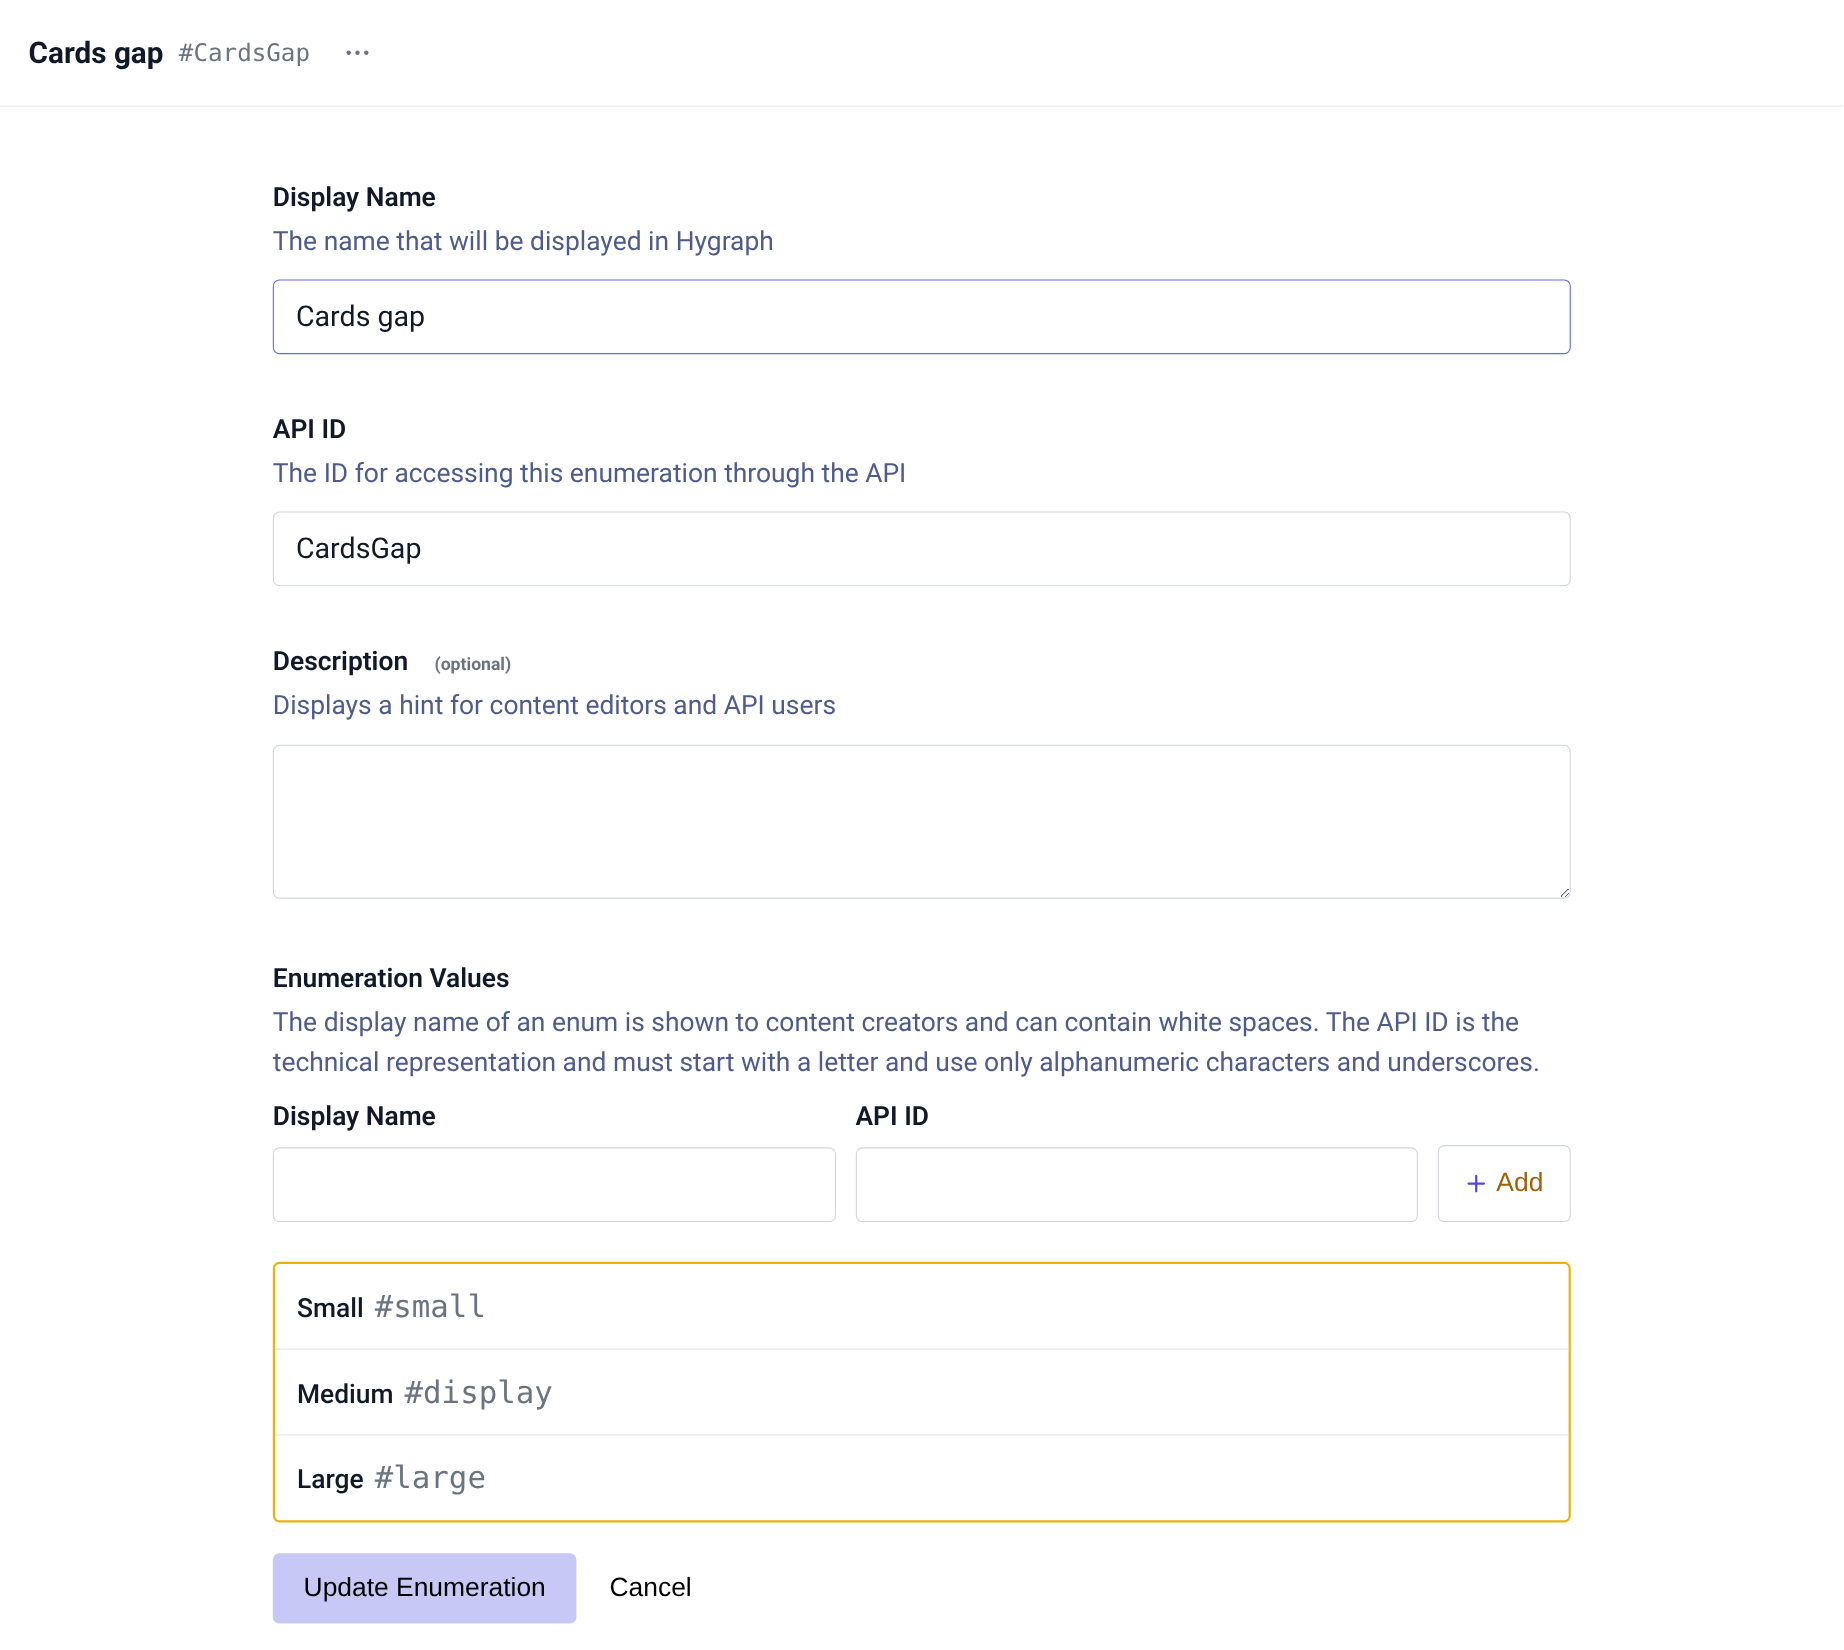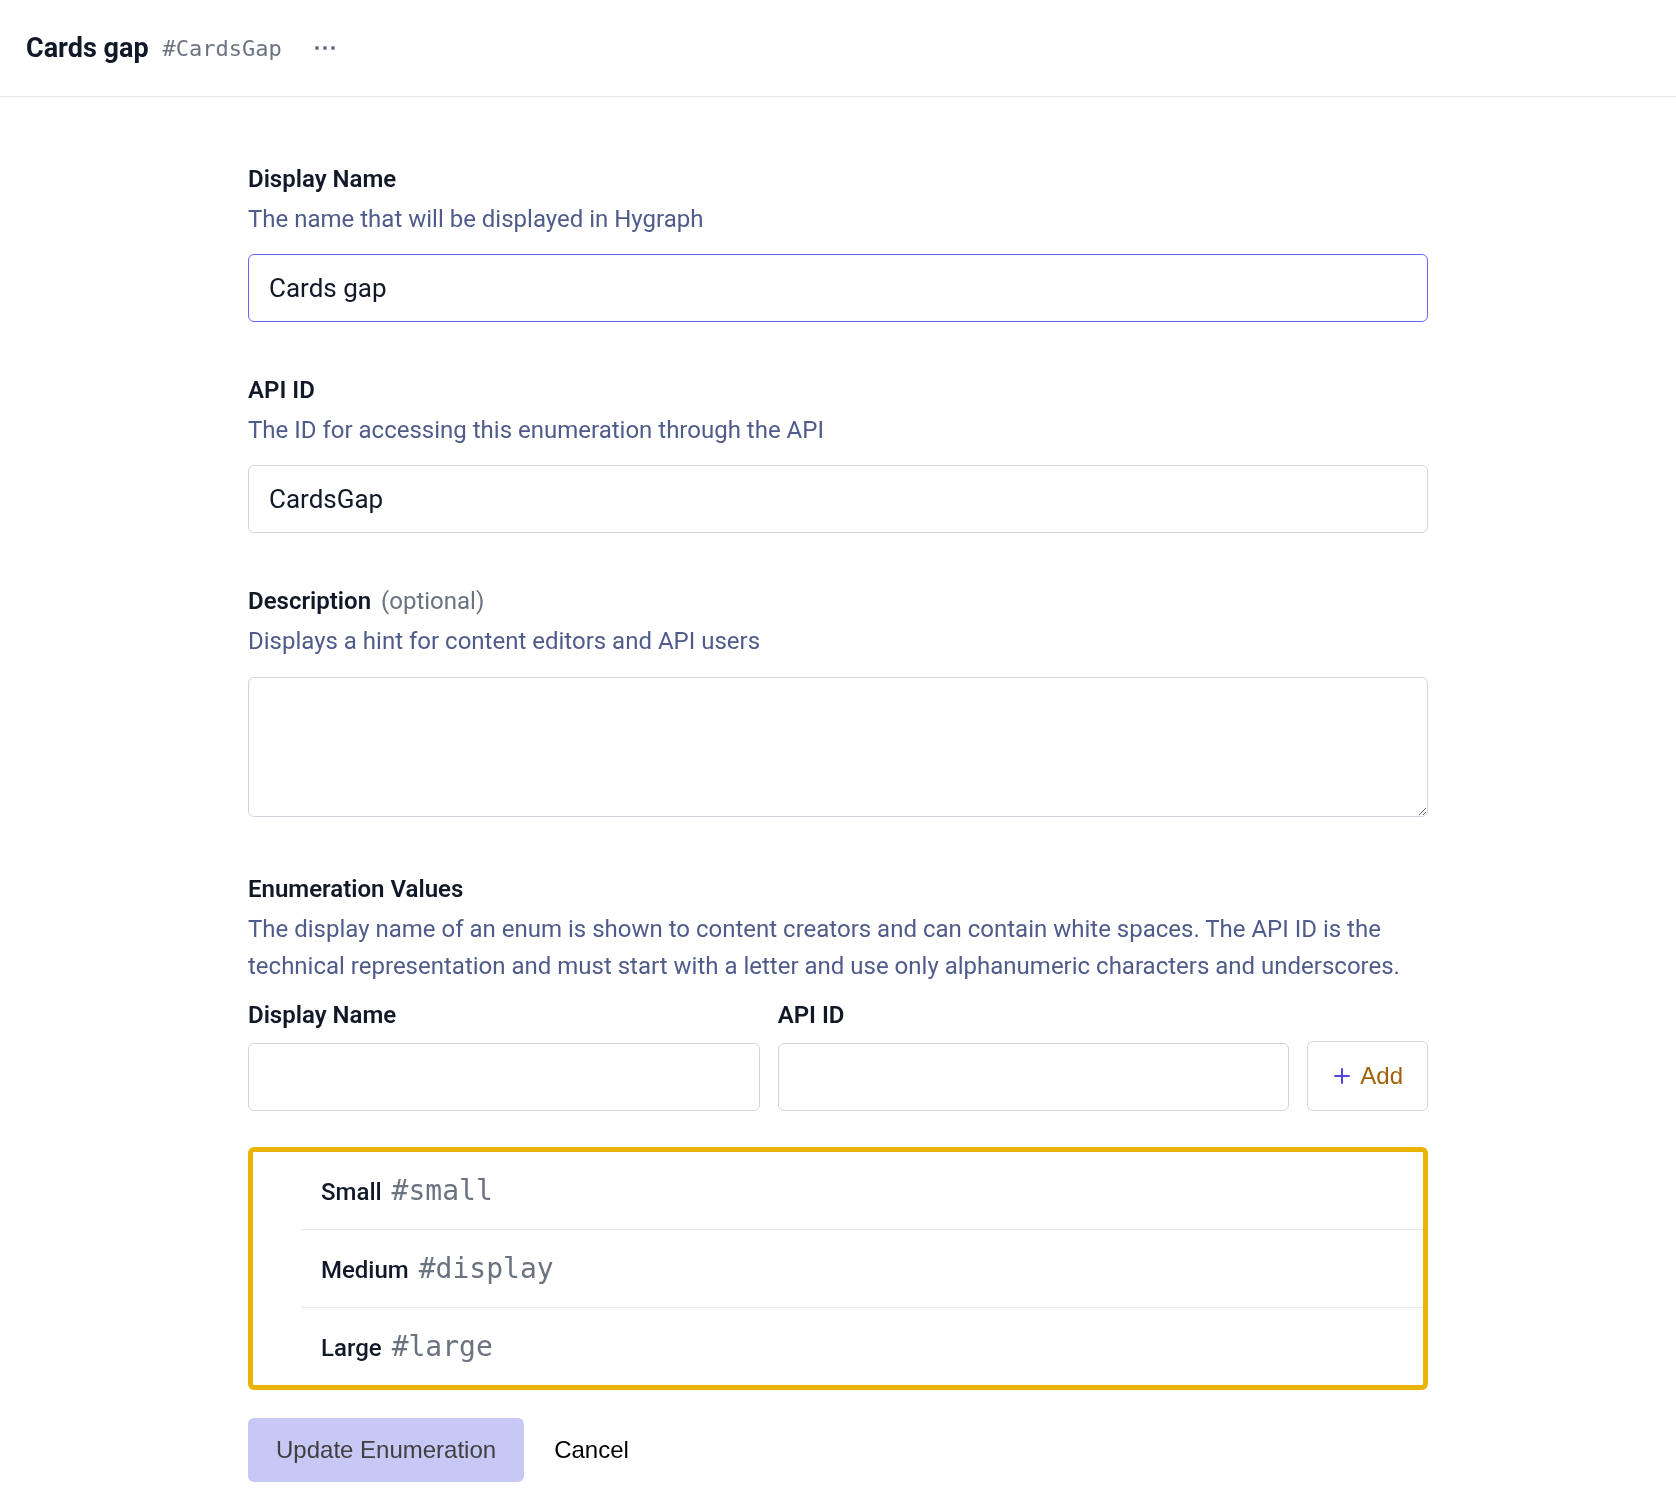--- a/index.html
+++ b/index.html
@@ -41,24 +41,24 @@
     padding: 68px 0 40px 0;
   }
   .field { margin-bottom: 54px; }
   .label-row { margin-bottom: 8px; }
   .label {
     font-size: 24px;
     font-weight: 600;
     color: #111827;
   }
   .optional {
-    font-size: 24px;
-    font-weight: 400;
-    color: #6b7280;
-    margin-left: 6px;
+    font-size: 16px;
+    font-weight: 700;
+    color: #6b7280;
+    margin-left: 20px;
   }
   .hint {
     font-size: 24px;
     color: #4f5b8a;
     line-height: 1.55;
     margin-bottom: 16px;
   }
   .input {
     width: 100%;
     font-size: 26px;
@@ -98,23 +98,22 @@
     border: 1px solid #d1d5db;
     border-radius: 6px;
     background: #fff;
     color: #a16207;
     font-size: 24px;
     font-weight: 500;
     cursor: pointer;
   }
   .enum-list {
     margin-top: 36px;
-    border: 5px solid #eab308;
-    border-radius: 6px;
-    padding-left: 48px;
+    border: 2px solid #eab308;
+    border-radius: 6px;
   }
   .enum-item {
     padding: 22px 20px;
     border-bottom: 1px solid #e5e7eb;
     display: flex;
     align-items: baseline;
     gap: 10px;
   }
   .enum-item:last-child { border-bottom: none; }
   .enum-name {
@@ -128,21 +127,21 @@
     color: #6b7280;
   }
   .actions {
     display: flex;
     gap: 30px;
     align-items: center;
     margin-top: 28px;
   }
   .btn-primary {
     background: #c7c8f5;
-    color: #404040;
+    color: #000000;
     font-size: 24px;
     font-weight: 500;
     padding: 18px 28px;
     border: none;
     border-radius: 6px;
     cursor: pointer;
   }
   .btn-cancel {
     background: none;
     border: none;

